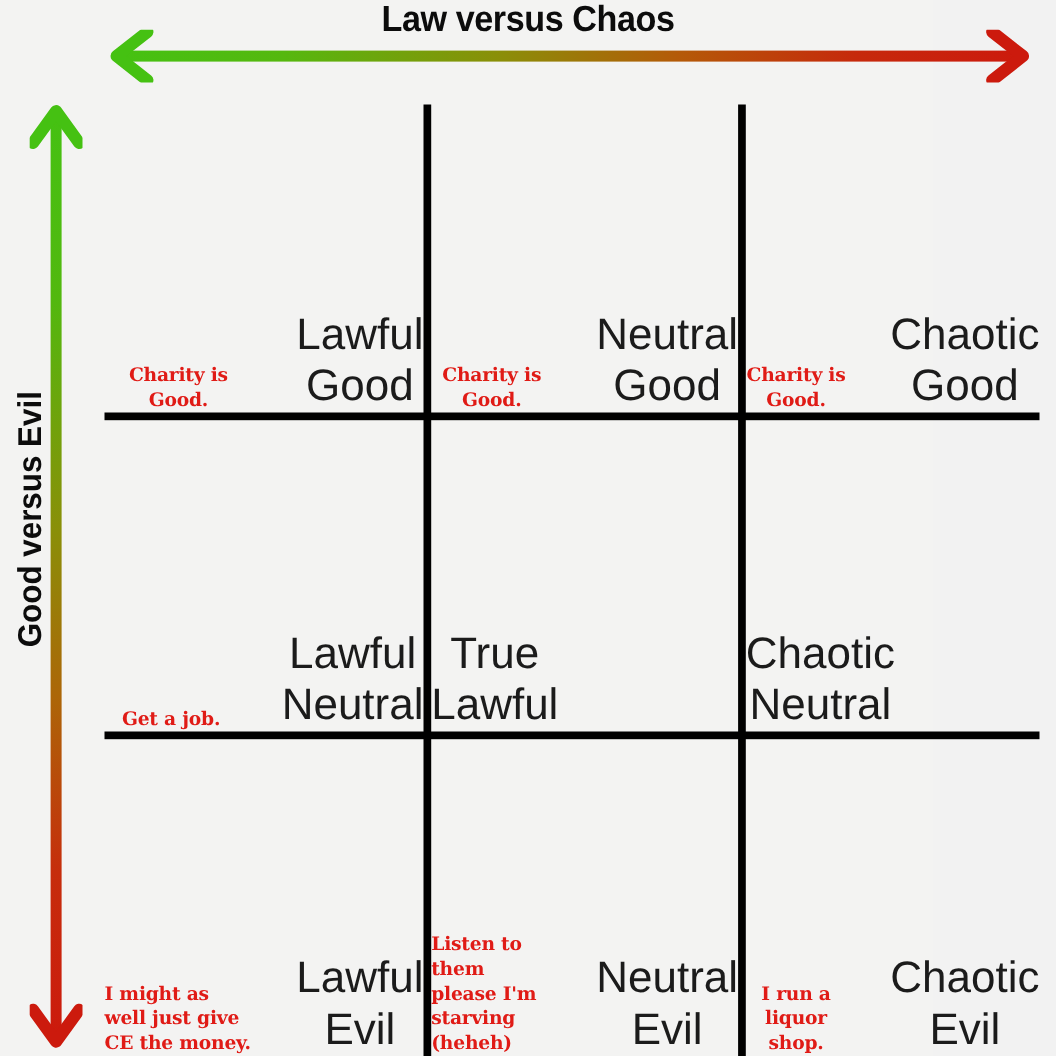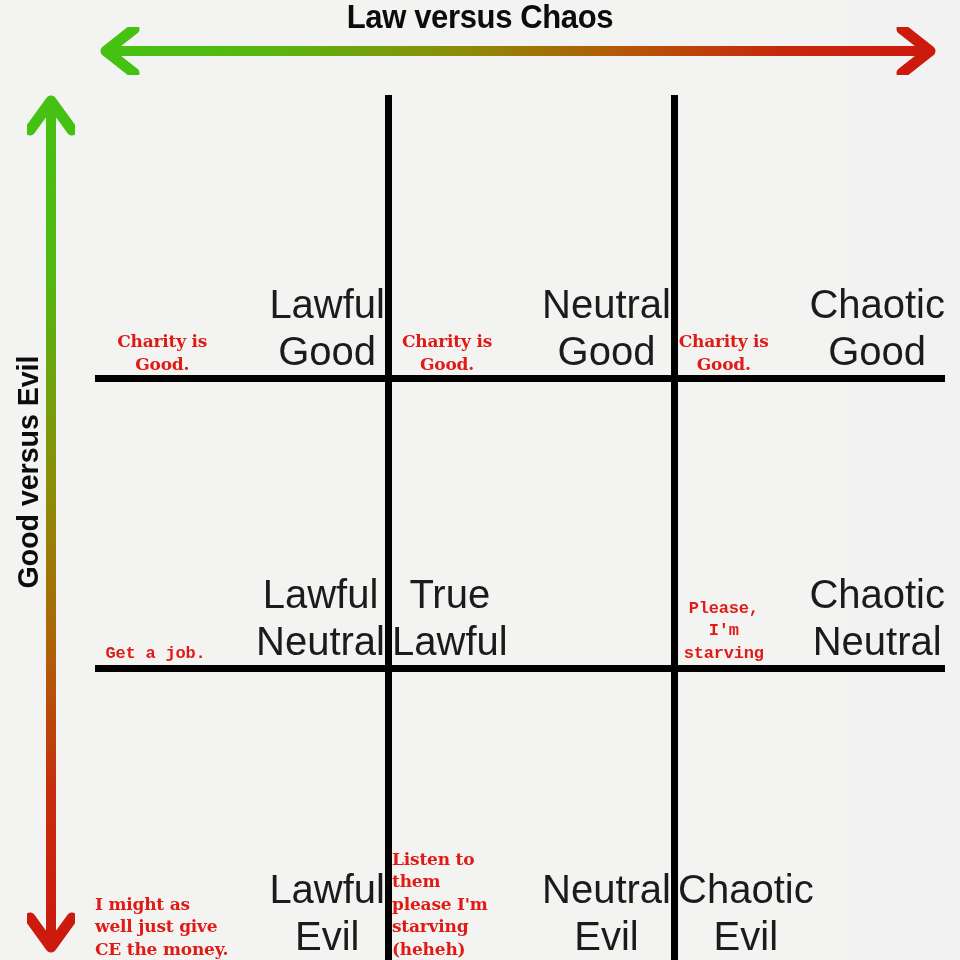--- a/index.html
+++ b/index.html
@@ -137,21 +137,21 @@
     font-size: 40px;
     line-height: 1.18;
     color: #1b1b1b;
     text-align: center;
     white-space: pre-line;
   }
 
   
   .note-pad-a { margin-top: 2px; }
   .note-pad-b { margin-top: 12px; }
-  .note-pad-c { margin-top: 12px; font-family: Liberation Mono, monospace; }
+  .note-pad-c { margin-top: 12px; }
   .lbl-pad-a  { margin-top: 48px; }
   .lbl-pad-c  { margin-top: 14px; }
   .lbl-pad-d  { margin-top: 34px; }
 </style>
 </head>
 <body>
 
 <div id="stage">
 
   <div class="chart-title">Law versus Chaos</div>
@@ -224,36 +224,36 @@
       <div class="cell-label lbl-pad-d">Lawful
 Neutral</div>
     </div>
 
     <div class="cell col-1 row-1">
       <div class="cell-label lbl-pad-c">True
 Lawful</div>
     </div>
 
     <div class="cell col-2 row-1">
-      <div class="cell-note note-pad-c">Please, I'm starving</div>
       <div class="cell-label lbl-pad-d">Chaotic
 Neutral</div>
     </div>
 
     <div class="cell col-0 row-2">
       <div class="cell-note left-align note-pad-b">I might as well just give CE the money.</div>
       <div class="cell-label lbl-pad-c">Lawful
 Evil</div>
     </div>
 
     <div class="cell col-1 row-2">
       <div class="cell-note left-align note-pad-b">Listen to them please I'm starving (heheh)</div>
       <div class="cell-label lbl-pad-c">Neutral
 Evil</div>
     </div>
 
     <div class="cell col-2 row-2">
+      <div class="cell-note note-pad-c">I run a liquor shop.</div>
       <div class="cell-label lbl-pad-d">Chaotic
 Evil</div>
     </div>
 
   </div>
 </div>
 
 </body></html>

